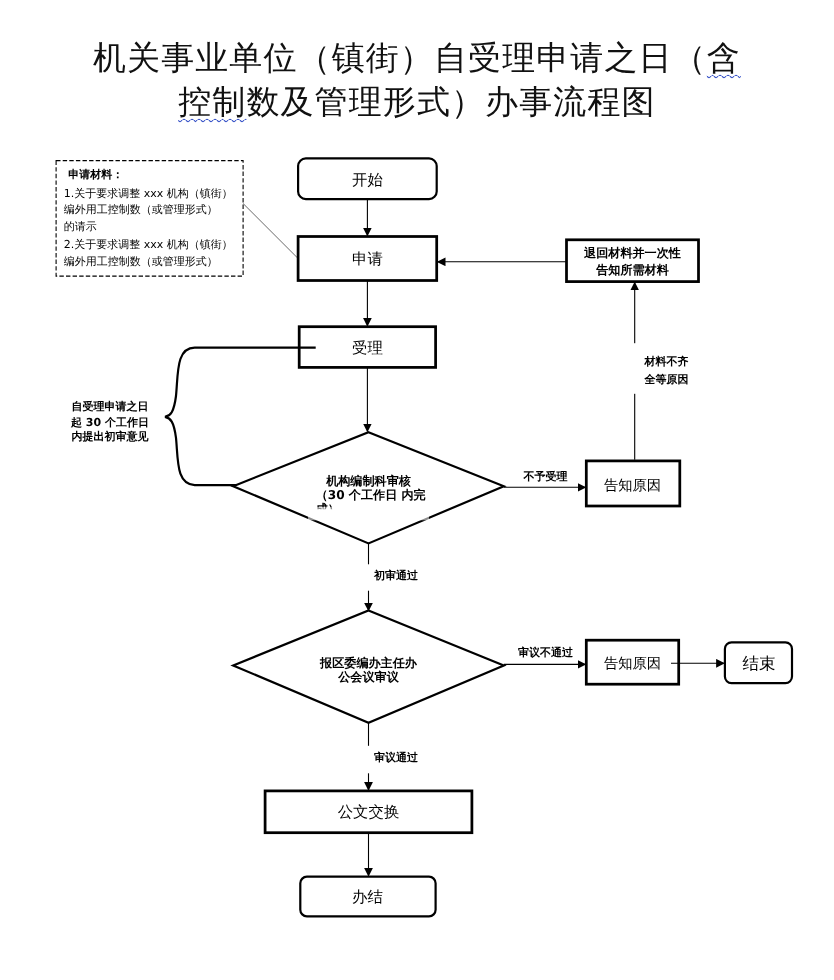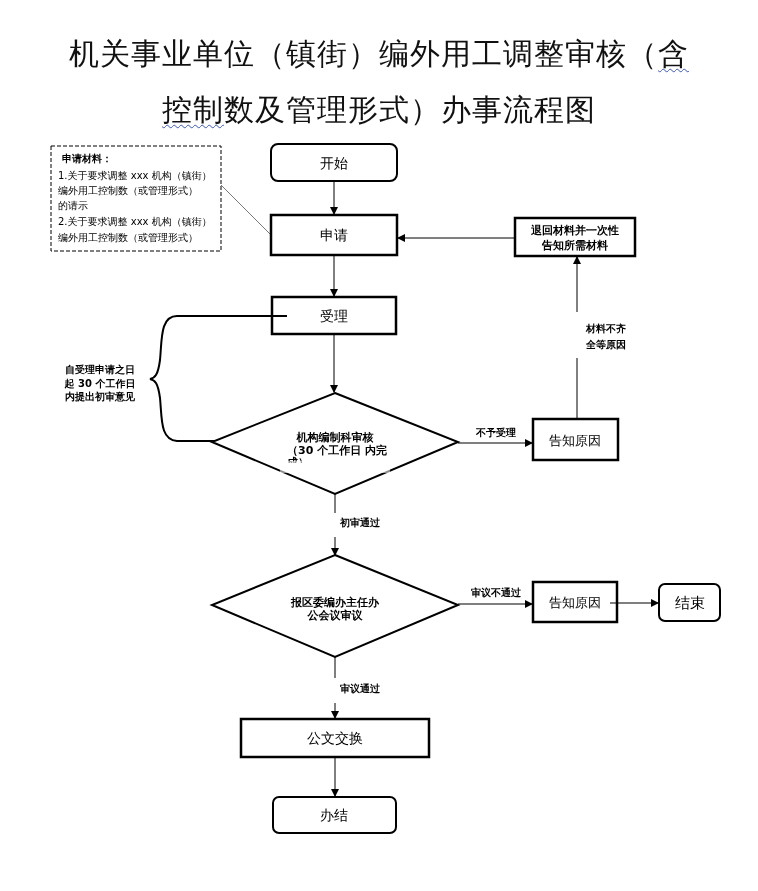--- a/index.html
+++ b/index.html
@@ -3,32 +3,32 @@
 <meta charset="utf-8">
 <style>
   html, body { margin: 0; padding: 0; background: #ffffff; }
   body { width: 758px; height: 891px; position: relative; overflow: hidden;
          font-family: "DejaVu Serif", "Liberation Serif", serif; color: #000; }
   .title { position: absolute; left: 0; width: 758px; text-align: center;
            font-size: 30px; line-height: 40px; letter-spacing: 1px; color: #111; }
   .title .b { font-weight: normal; }
   .title .squiggle { text-decoration: underline wavy #3a55c8; text-decoration-thickness: 1px; text-underline-offset: 4px; }
   #t1 { top: 34px; }
-  #t2 { top: 90px; }
+  #t2 { top: 74px; }
   svg#flow { position: absolute; left: 0; top: 0; }
   .node-text { font-family: "DejaVu Sans", "Liberation Sans", sans-serif; font-size: 14px; fill: #000; }
   .node-text-b { font-family: "DejaVu Sans", "Liberation Sans", sans-serif; font-size: 11px; font-weight: bold; fill: #000; }
   .label-text { font-family: "DejaVu Sans", "Liberation Sans", sans-serif; font-size: 10px; font-weight: bold; fill: #000; }
   .note-text { font-family: "DejaVu Sans", "Liberation Sans", sans-serif; font-size: 10px; fill: #000; }
   .note-title { font-family: "DejaVu Sans", "Liberation Sans", sans-serif; font-size: 10px; font-weight: bold; fill: #000; }
 </style>
 </head>
 <body>
 
-<div class="title" id="t1"><span>机</span><span class="b">关事业单位</span><span>（镇街）编外用工调整审核（</span><span class="squiggle">含</span></div>
+<div class="title" id="t1"><span>机</span><span class="b">关事业单位</span><span>（镇街）自受理申请之日（</span><span class="squiggle">含</span></div>
 <div class="title" id="t2"><span class="squiggle">控制</span><span>数及管理形式）</span><span class="b">办事流程图</span></div>
 
 <svg id="flow" width="758" height="891" viewBox="0 0 758 891">
   <defs>
     <marker id="arr" markerWidth="8" markerHeight="8" refX="7" refY="4" orient="auto" markerUnits="userSpaceOnUse">
       <path d="M0,0 L8,4 L0,8 Z" fill="#000"></path>
     </marker>
   </defs>
 
   <g>

